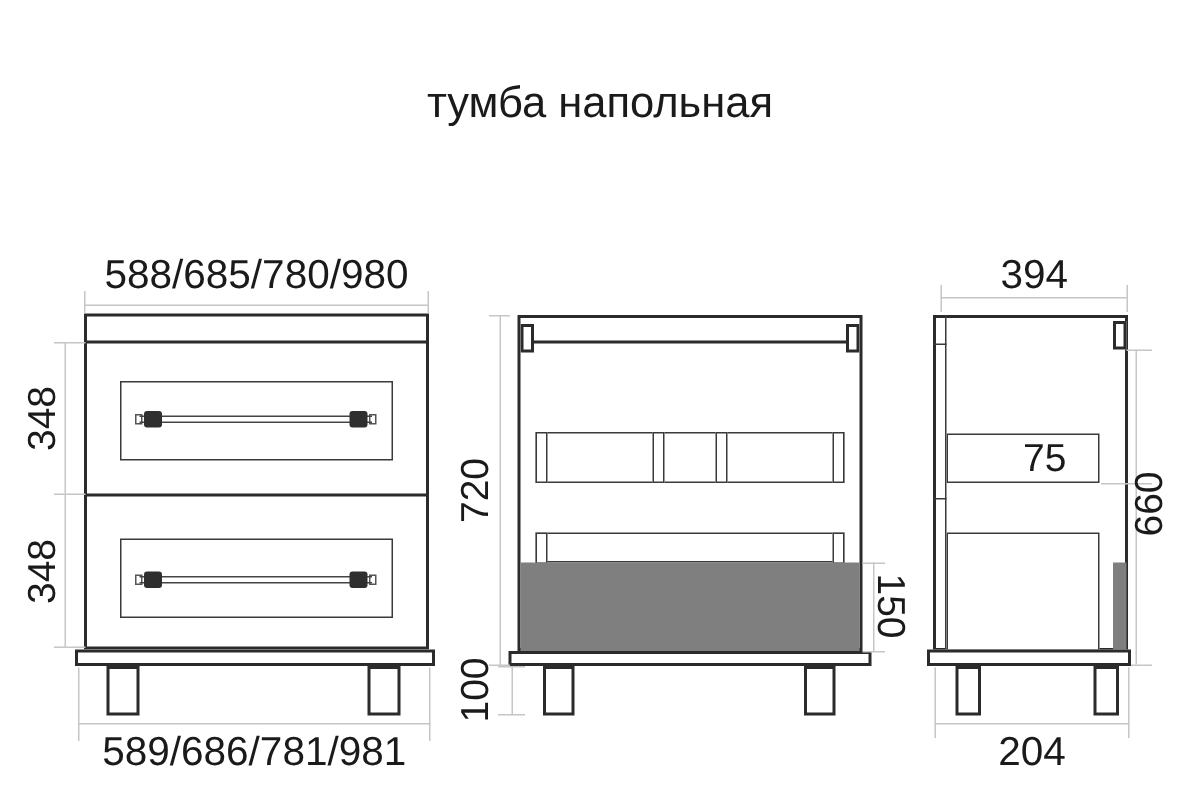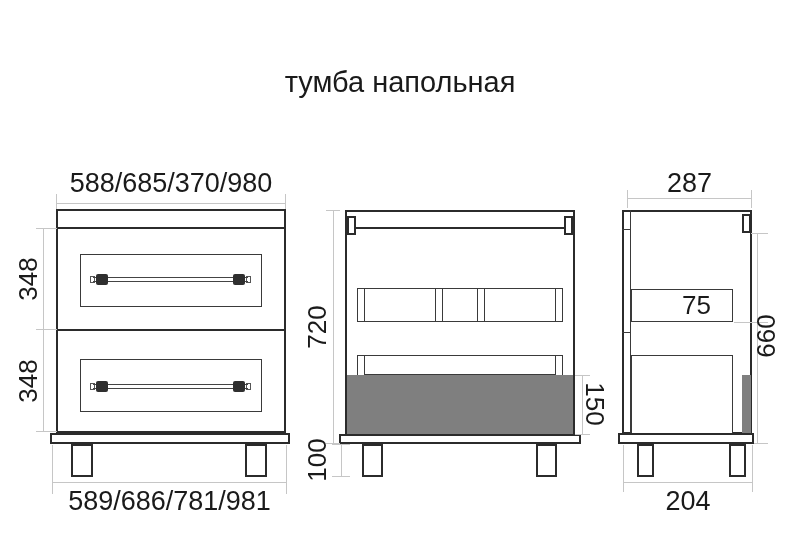--- a/index.html
+++ b/index.html
@@ -9,21 +9,21 @@
     --text:#1a1a1a;
     --fill-gray:#7f7f7f;
   }
   html,body{margin:0;padding:0;background:#fff;}
   .sheet{
     position:relative;width:800px;height:535px;background:#ffffff;overflow:hidden;
     font-family:"Liberation Sans", sans-serif;color:var(--text);
   }
   .abs{position:absolute;box-sizing:border-box;}
   .ttl{left:0;top:14px;width:800px;text-align:center;font-size:29px;line-height:1.28;}
-  .ttl2{left:0;top:53px;width:800px;text-align:center;font-size:29px;margin-top:13px;}
+  .ttl2{left:0;top:53px;width:800px;text-align:center;font-size:29px;}
   
   .box{border:2px solid var(--outline);background:#fff;}
   .box-thin{border:1px solid var(--inner);background:#fff;}
   .hline{background:var(--outline);}
   .hline-thin{background:var(--inner);}
   .gray{background:var(--fill-gray);}
   
   .dln{background:var(--dimension);}
   .dtxt{font-size:27px;text-align:center;white-space:nowrap;}
   .vlabel{font-size:26px;white-space:nowrap;transform:translate(-50%,-50%) rotate(-90deg);}
@@ -64,21 +64,21 @@
       <div class="abs mount" style="left:233px;top:381px;width:12px;height:11px;"></div>
     </div>
 
     <div class="abs box" style="left:50px;top:433px;width:240px;height:11px;"></div>
     <div class="abs box" style="left:71px;top:444px;width:22px;height:33px;"></div>
     <div class="abs box" style="left:245px;top:444px;width:22px;height:33px;"></div>
 
     <div class="abs dln" style="left:56px;top:194px;width:1px;height:15px;"></div>
     <div class="abs dln" style="left:285px;top:194px;width:1px;height:15px;"></div>
     <div class="abs dln" style="left:56px;top:203px;width:230px;height:1px;"></div>
-    <div class="abs dtxt" style="left:46px;top:168px;width:250px;">588/685/370/980</div>
+    <div class="abs dtxt" style="left:46px;top:168px;width:250px;">588/685/780/980</div>
 
     <div class="abs dln" style="left:43px;top:228px;width:1px;height:204px;"></div>
     <div class="abs dln" style="left:36px;top:228px;width:21px;height:1px;"></div>
     <div class="abs dln" style="left:36px;top:329px;width:21px;height:1px;"></div>
     <div class="abs dln" style="left:36px;top:431px;width:21px;height:1px;"></div>
     <div class="abs vlabel" style="left:28px;top:279px;">348</div>
     <div class="abs vlabel" style="left:28px;top:381px;">348</div>
 
     <div class="abs dln" style="left:52px;top:445px;width:1px;height:49px;"></div>
     <div class="abs dln" style="left:286px;top:445px;width:1px;height:49px;"></div>
@@ -135,21 +135,21 @@
     <div class="abs box-thin" style="left:631px;top:355px;width:102px;height:79px;"></div>
     <div class="abs gray" style="left:742px;top:375px;width:9px;height:60px;"></div>
 
     <div class="abs box" style="left:618px;top:433px;width:136px;height:11px;"></div>
     <div class="abs box" style="left:637px;top:444px;width:17px;height:33px;"></div>
     <div class="abs box" style="left:729px;top:444px;width:17px;height:33px;"></div>
 
     <div class="abs dln" style="left:627px;top:190px;width:1px;height:18px;"></div>
     <div class="abs dln" style="left:751px;top:190px;width:1px;height:18px;"></div>
     <div class="abs dln" style="left:627px;top:198px;width:125px;height:1px;"></div>
-    <div class="abs dtxt" style="left:627px;top:168px;width:125px;">287</div>
+    <div class="abs dtxt" style="left:627px;top:168px;width:125px;">394</div>
 
     <div class="abs dln" style="left:757px;top:233px;width:1px;height:210px;"></div>
     <div class="abs dln" style="left:751px;top:233px;width:17px;height:1px;"></div>
     <div class="abs dln" style="left:734px;top:322px;width:34px;height:1px;"></div>
     <div class="abs dln" style="left:754px;top:443px;width:14px;height:1px;"></div>
     <div class="abs vlabel" style="left:766px;top:336px;">660</div>
 
     <div class="abs dln" style="left:623px;top:445px;width:1px;height:47px;"></div>
     <div class="abs dln" style="left:752px;top:445px;width:1px;height:47px;"></div>
     <div class="abs dln" style="left:623px;top:482px;width:130px;height:1px;"></div>

